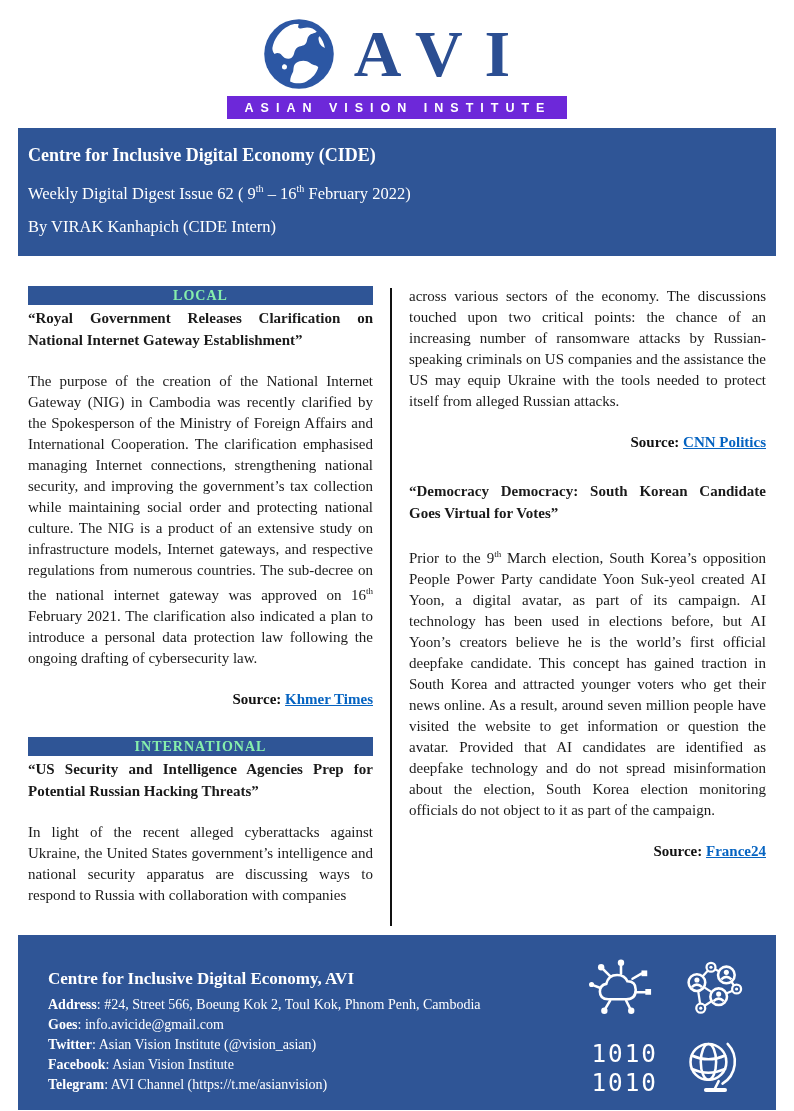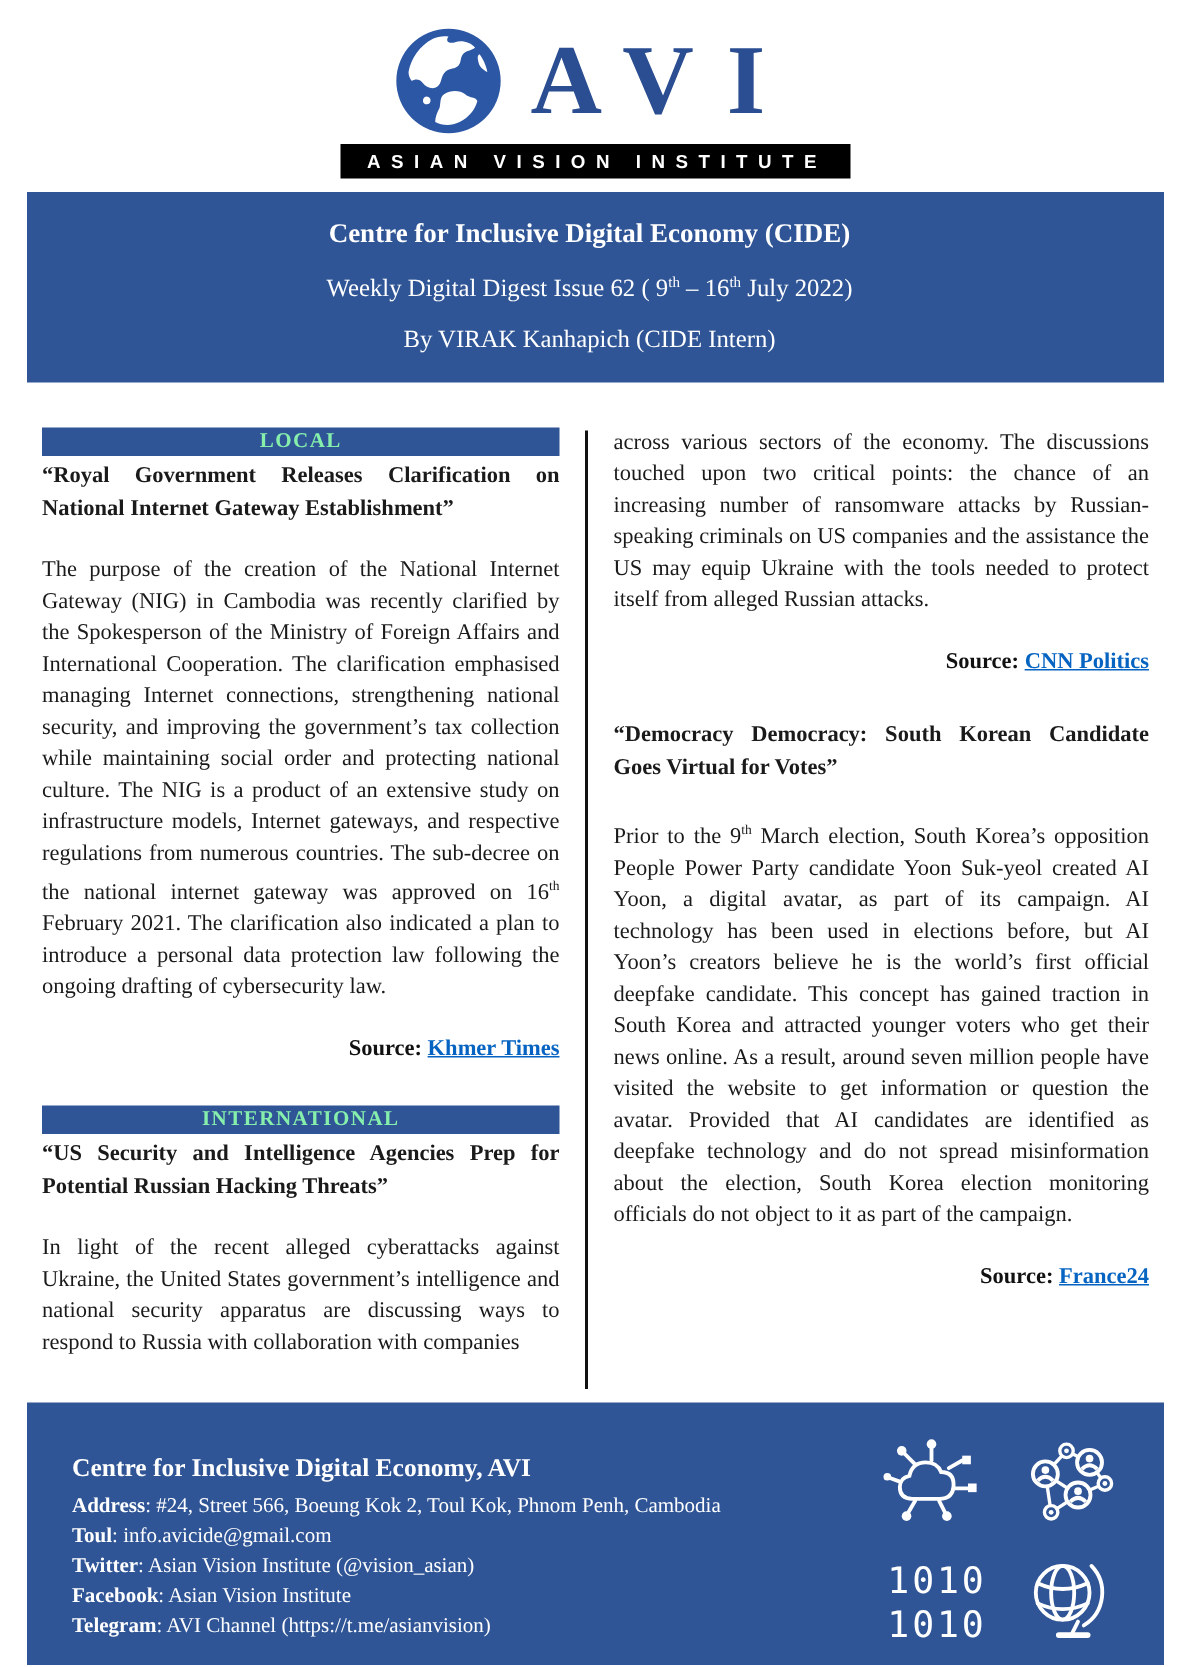--- a/index.html
+++ b/index.html
@@ -24,35 +24,35 @@
     font-size: 66px;
     font-weight: bold;
     letter-spacing: 22px;
     color: #2b4e92;
     line-height: 1;
     padding-left: 6px;
   }
   .logo-banner {
     display: inline-block;
     margin-top: 4px;
-    background: #000000;
+    background: #6d28d9;
     color: #ffffff;
     font-family: "Liberation Sans", sans-serif;
     font-size: 12.5px;
     font-weight: bold;
     letter-spacing: 7px;
     padding: 5px 16px 4px 18px;
   }
 
   
   .header-band {
     margin: 9px 18px 0 18px;
     background: #2f5596;
     color: #ffffff;
-    text-align: center;
+    text-align: left;
     padding: 15px 18px 18px 10px;
   }
   .hb-title { font-size: 18px; font-weight: bold; line-height: 24px; }
   .hb-issue { font-size: 16.5px; line-height: 22px; margin-top: 11px; }
   .hb-byline { font-size: 16.5px; line-height: 22px; margin-top: 11px; }
   .hb-issue sup { font-size: 10px; }
 
   
   .content { display: flex; margin: 30px 28px 0 28px; align-items: stretch; }
   .col { font-size: 15px; line-height: 21px; text-align: justify; }
@@ -115,21 +115,21 @@
         <path fill="#ffffff" d="M46,62 C52,58 60,58 65,62 C70,66 74,64 76,68 C74,76 68,83 60,87 C52,91 44,90 38,87 C38,82 40,78 42,74 C43,70 42,65 46,62 Z"></path>
         <path fill="#ffffff" d="M30,64 C33,64 35,67 33,70 C31,72 27,71 27,68 C27,66 28,64 30,64 Z"></path>
       </svg>
       <span class="logo-acronym">AVI</span>
     </div>
     <div class="logo-banner">ASIAN VISION INSTITUTE</div>
   </header>
 
   <section class="header-band">
     <div class="hb-title">Centre for Inclusive Digital Economy (CIDE)</div>
-    <div class="hb-issue"><span>Weekly Digital Digest Issue 62 ( 9</span><sup>th</sup><span> – 16</span><sup>th</sup><span>  July 2022)</span></div>
+    <div class="hb-issue"><span>Weekly Digital Digest Issue 62 ( 9</span><sup>th</sup><span> – 16</span><sup>th</sup><span>  February 2022)</span></div>
     <div class="hb-byline">By VIRAK Kanhapich (CIDE Intern)</div>
   </section>
 
   <main class="content">
 
     <div class="col col-left">
       <div class="section-bar">LOCAL</div>
       <h2 class="article-title">“Royal Government Releases Clarification on National Internet Gateway Establishment”</h2>
       <p class="body-par"><span>The purpose of the creation of the National Internet Gateway (NIG) in Cambodia was recently clarified by the Spokesperson of the Ministry of Foreign Affairs and International Cooperation. The clarification emphasised managing Internet connections, strengthening national security, and improving the government’s tax collection while maintaining social order and protecting national culture. The NIG is a product of an extensive study on infrastructure models, Internet gateways, and respective regulations from numerous countries. The sub-decree on the national internet gateway was approved on 16</span><sup>th</sup><span> February 2021. The clarification also indicated a plan to introduce a personal data protection law following the ongoing drafting of cybersecurity law.</span></p>
       <p class="source-line"><span class="source-label">Source: </span><a class="source-link">Khmer Times</a></p>
@@ -149,21 +149,21 @@
       <p class="body-par"><span>Prior to the 9</span><sup>th</sup><span> March election, South Korea’s opposition People Power Party candidate Yoon Suk-yeol created AI Yoon, a digital avatar, as part of its campaign. AI technology has been used in elections before, but AI Yoon’s creators believe he is the world’s first official deepfake candidate. This concept has gained traction in South Korea and attracted younger voters who get their news online. As a result, around seven million people have visited the website to get information or question the avatar. Provided that AI candidates are identified as deepfake technology and do not spread misinformation about the election, South Korea election monitoring officials do not object to it as part of the campaign.</span></p>
       <p class="source-line"><span class="source-label">Source: </span><a class="source-link">France24</a></p>
     </div>
 
   </main>
 
   <footer class="footer-band">
     <div class="footer-text">
       <div class="f-title">Centre for Inclusive Digital Economy, AVI</div>
       <div class="f-row"><span class="f-label">Address</span><span>: #24, Street 566, Boeung Kok 2, Toul Kok, Phnom Penh, Cambodia</span></div>
-      <div class="f-row"><span class="f-label">Toul</span><span>: info.avicide@gmail.com</span></div>
+      <div class="f-row"><span class="f-label">Goes</span><span>: info.avicide@gmail.com</span></div>
       <div class="f-row"><span class="f-label">Twitter</span><span>: Asian Vision Institute (@vision_asian)</span></div>
       <div class="f-row"><span class="f-label">Facebook</span><span>: Asian Vision Institute</span></div>
       <div class="f-row"><span class="f-label">Telegram</span><span>: AVI Channel (https://t.me/asianvision)</span></div>
     </div>
 
     <div class="footer-icons">
 
       <svg class="f-icon" viewBox="0 0 100 100" aria-hidden="true">
         <g stroke="#ffffff" stroke-width="4" fill="none" stroke-linecap="round">
           <path d="M30,66 q-13,0 -13,-12 q0,-10 10,-12 q3,-14 17,-14 q12,0 16,10 q13,0 13,13 q0,15 -15,15 z"></path>

